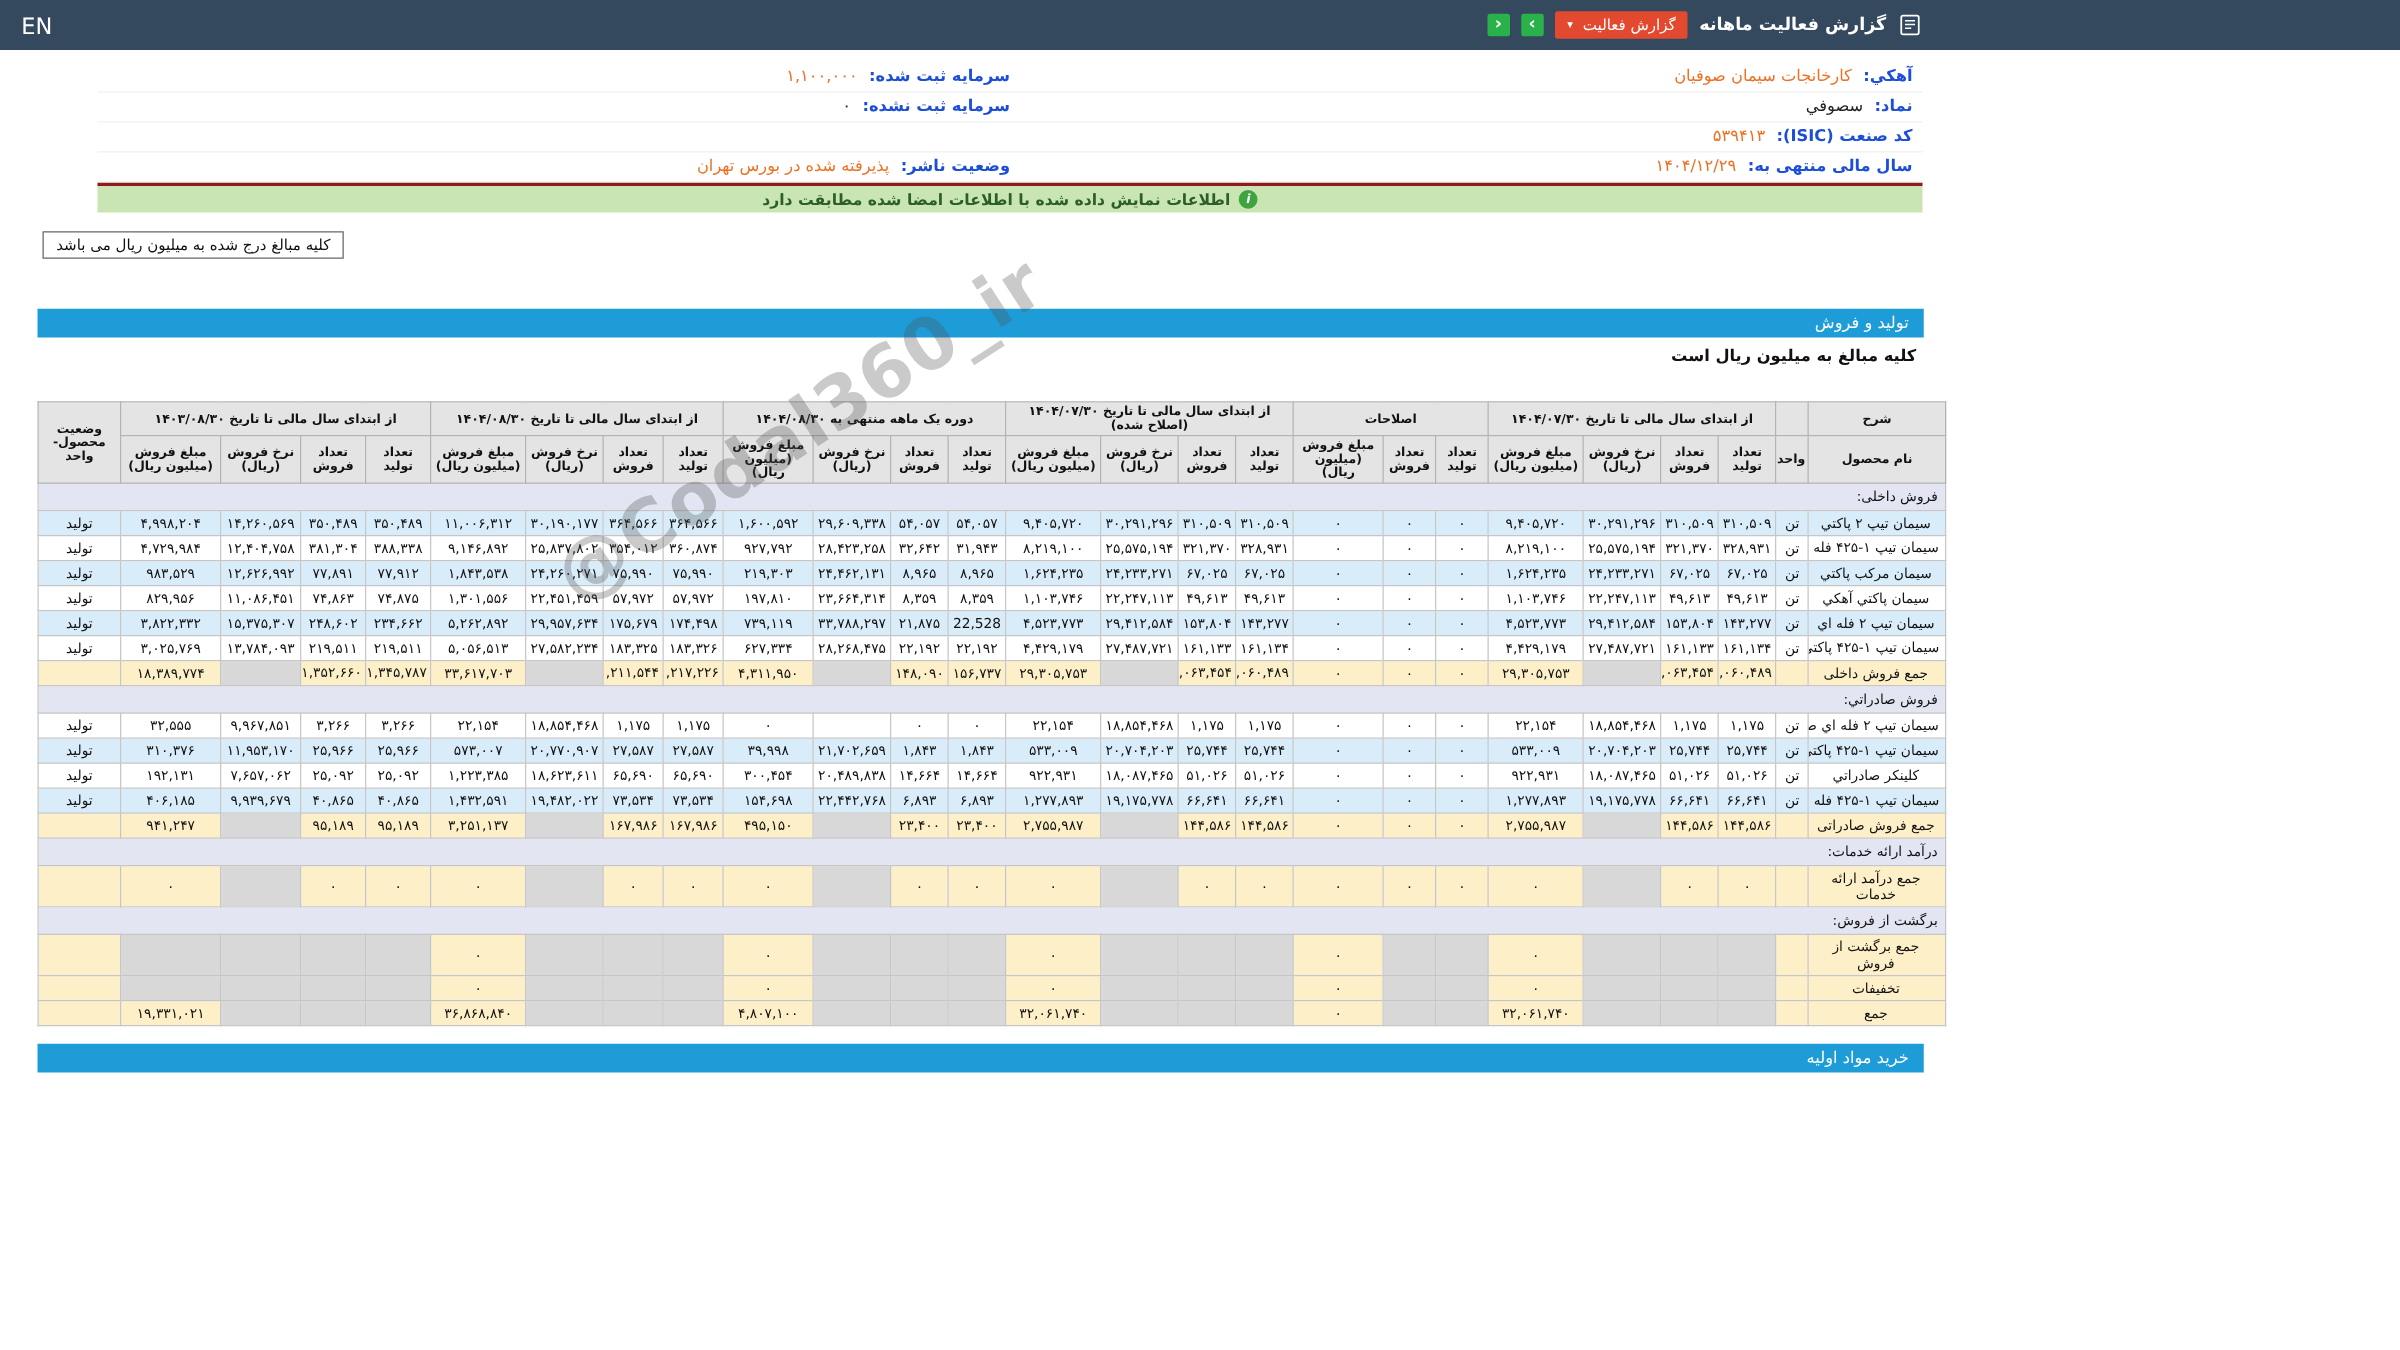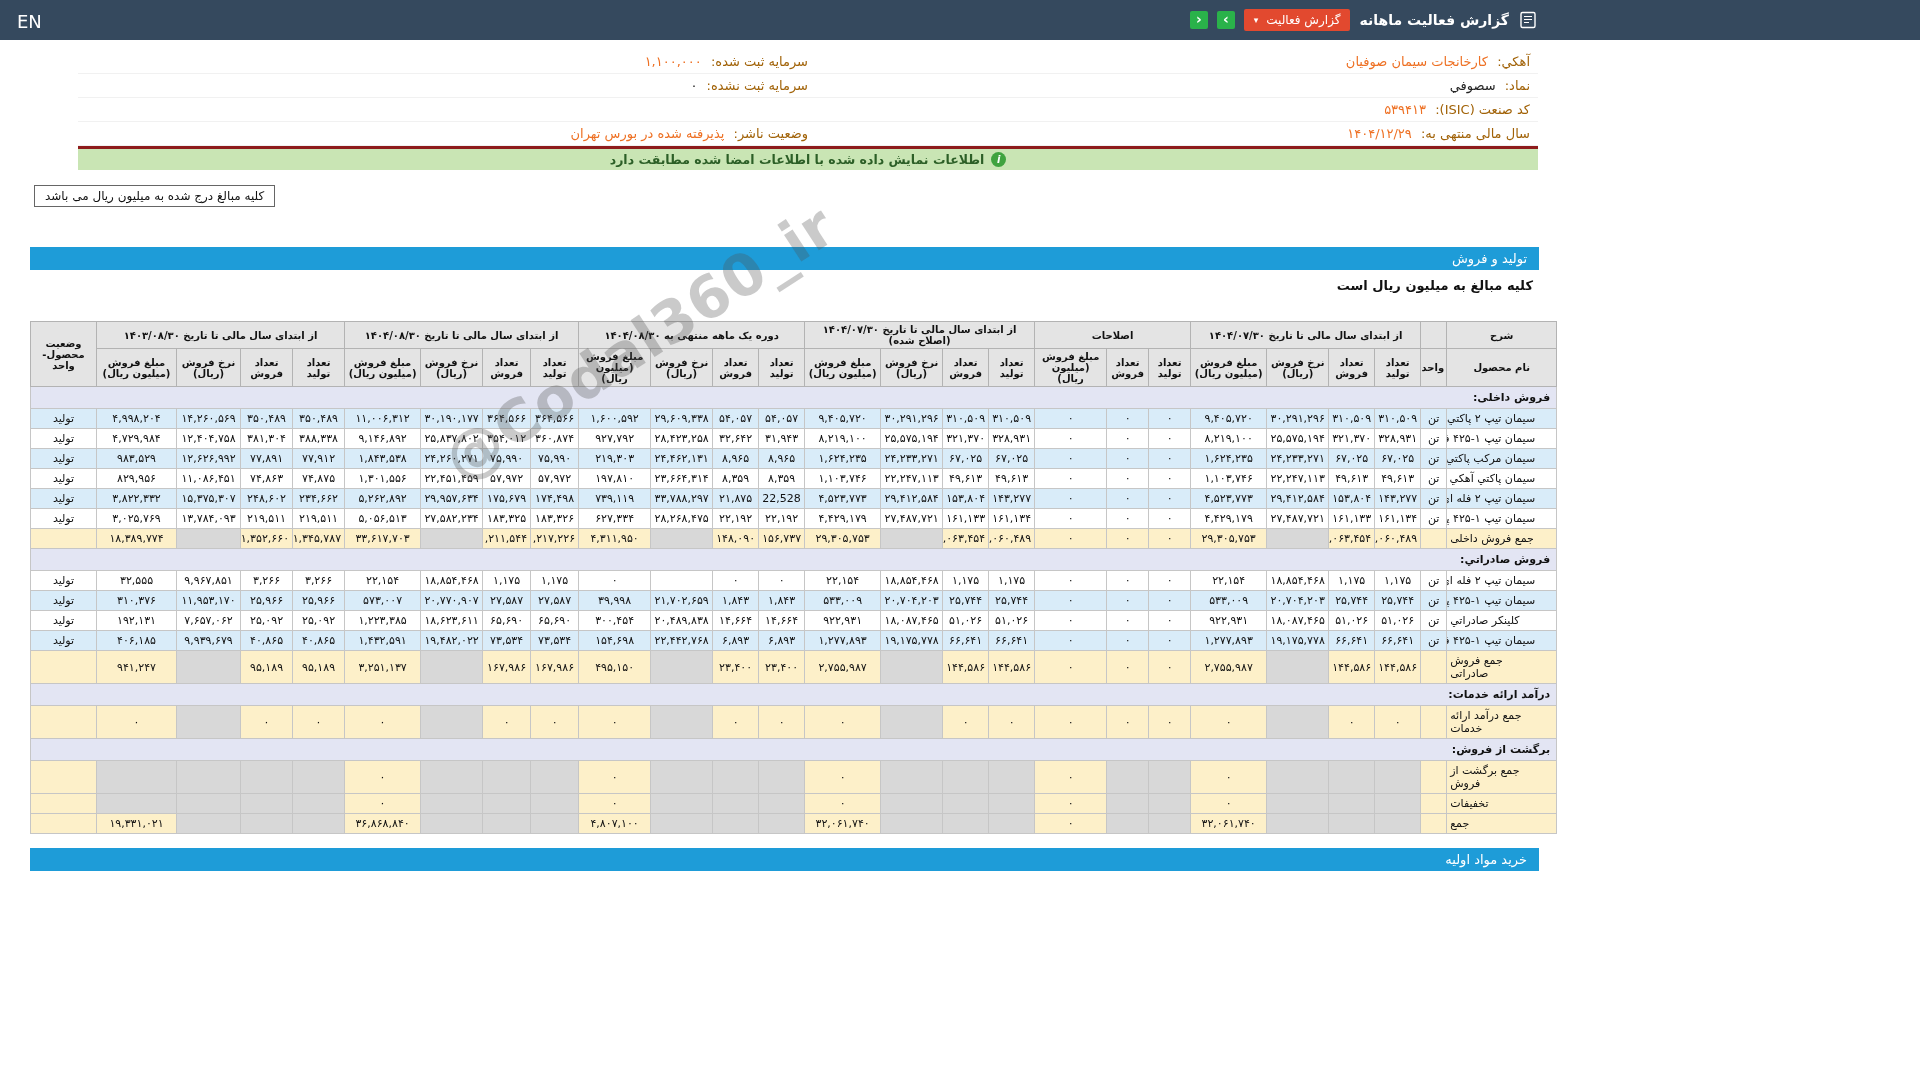--- a/index.html
+++ b/index.html
@@ -13,41 +13,41 @@
   .tb-title{color:#fff;font-size:14px;font-weight:bold}
   .report-btn{background:#e2492f;color:#fff;font-size:12px;border:none;border-radius:2px;padding:4px 10px;display:flex;align-items:center;gap:8px;cursor:pointer;font-family:inherit}
   .report-btn .caret{font-size:9px}
   .nav-btn{width:18px;height:18px;background:#2ab24a;color:#fff;border:none;border-radius:2px;font-size:14px;font-weight:bold;display:flex;align-items:center;justify-content:center;cursor:pointer;padding:0 0 2px 0;font-family:inherit}
   .lang{position:absolute;left:17px;top:11px;color:#fff;font-size:18px;cursor:pointer;text-decoration:none}
 
   
   .info-wrap{margin:10px 382px 0 78px;direction:rtl;border-bottom:3px solid #8e1c1c}
   .info-row{display:flex;border-bottom:1px solid #f1f1f1;font-size:13px;padding:4px 8px}
   .info-cell{width:50%}
-  .lbl{font-weight:normal;color:#a16207}
+  .lbl{font-weight:bold;color:#1d4ed8}
   .val{color:#222;margin-right:5px}
   .val.orange{color:#ee7023;text-decoration:none}
 
   .banner{margin:0 382px 0 78px;background:#c9e5b4;display:flex;direction:rtl;align-items:center;justify-content:center;gap:7px;padding:3px 0;font-size:12.5px;color:#2c5f27;font-weight:bold}
   .info-ico{width:15px;height:15px;border-radius:50%;background:#3fa33f;color:#fff;font-size:10px;font-weight:bold;display:flex;align-items:center;justify-content:center;font-style:italic;flex:0 0 15px}
 
   .note-box{display:inline-block;margin:15px 0 0 34px;border:1px solid #666;padding:3px 10px;font-size:12px;direction:rtl}
 
   
   .main{margin:40px 381px 0 30px;position:relative}
   .bluebar{background:#1e9cd8;color:#fff;font-weight:normal;font-size:13px;padding:4px 12px;direction:rtl;text-align:right}
   .amounts{direction:rtl;text-align:right;font-weight:bold;font-size:13px;padding:8px 6px 28px}
 
   table.prod{width:100%;border-collapse:collapse;direction:rtl;table-layout:fixed;font-size:11px;background:#fff}
   .prod th{background:#e4e4e4;border:1px solid #b3b3b3;font-size:10px;font-weight:bold;padding:2px;text-align:center;color:#111}
   .prod td{border:1px solid #c6c6c6;padding:3px;text-align:center;color:#111;overflow:hidden}
   .prod tr.dat td{background:#fff;white-space:nowrap}
   .prod tr.dat.alt td{background:#d9ecf9}
-  .prod td.name{text-align:left;white-space:normal;padding-right:21px}
-  .prod tr.sec td{background:#e3e5f3;text-align:right;font-weight:bold;padding:4px 6px}
+  .prod td.name{text-align:center;white-space:normal;padding-right:5px}
+  .prod tr.sec td{background:#e3e5f3;text-align:right;font-weight:normal;padding:4px 6px}
   .prod tr.tot td{background:#fdf0c9;white-space:nowrap}
   .prod tr.tot td.name{white-space:normal}
   .prod tr.tot td.gry{background:#d8d8d8}
 
   .watermark{position:absolute;top:185px;left:420px;font-size:58px;color:rgba(80,80,80,.30);transform:rotate(-33deg);transform-origin:left center;pointer-events:none;letter-spacing:1px;direction:ltr;font-weight:bold}
   .bottombar{margin-top:14px}
 </style>
 </head>
 <body>
 

